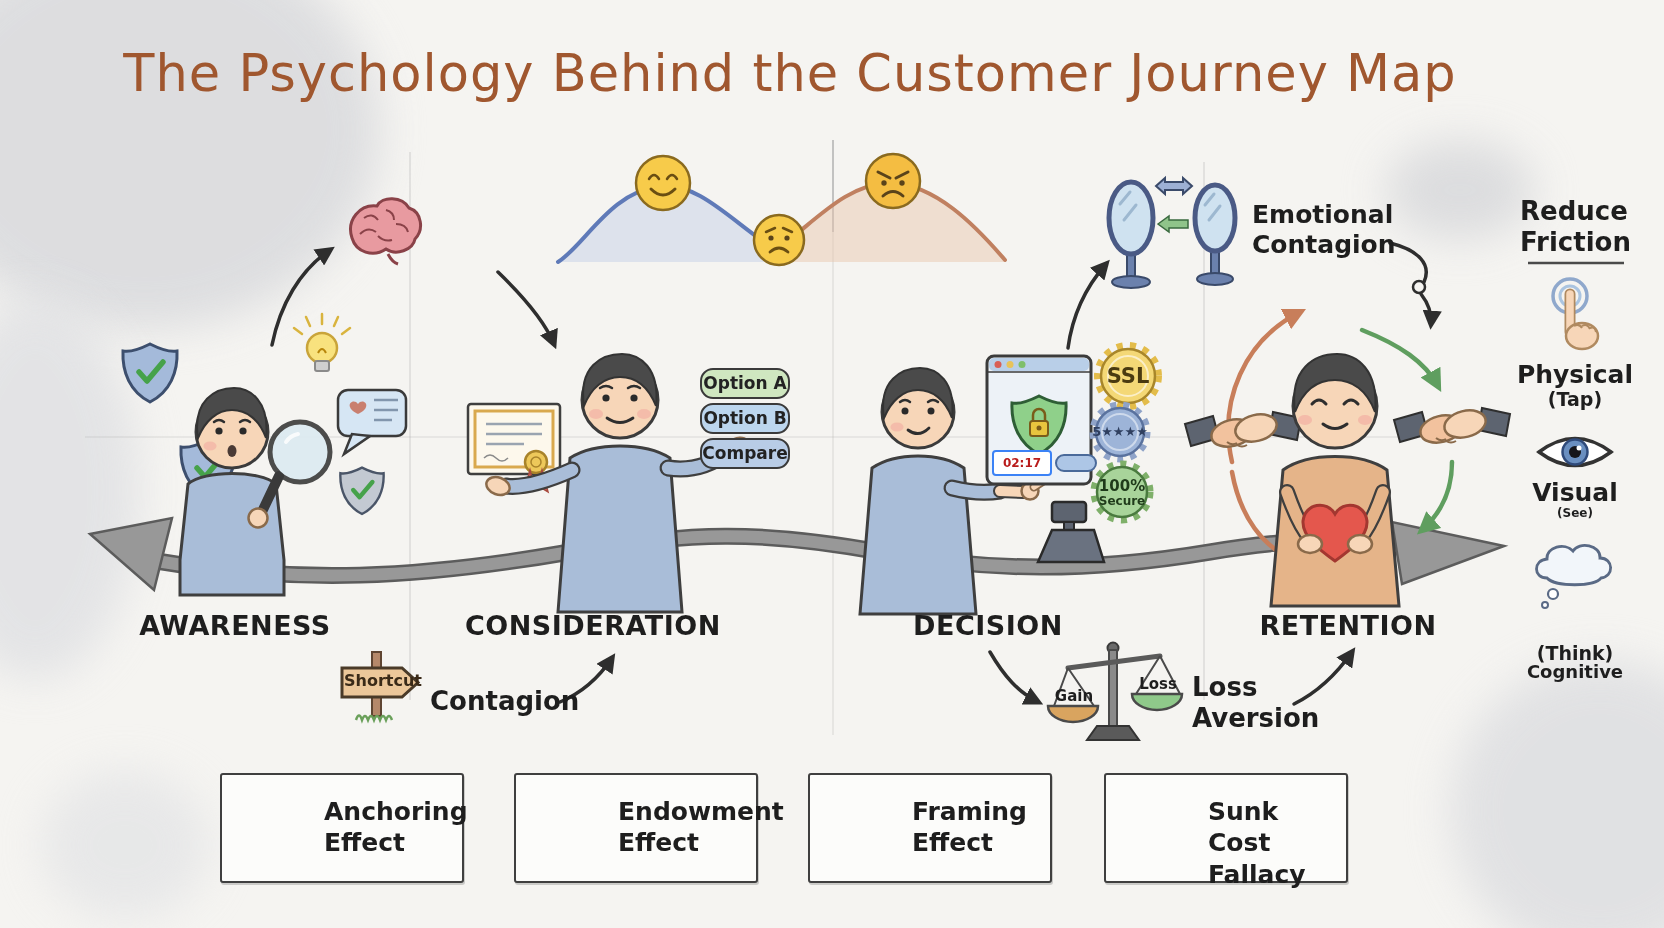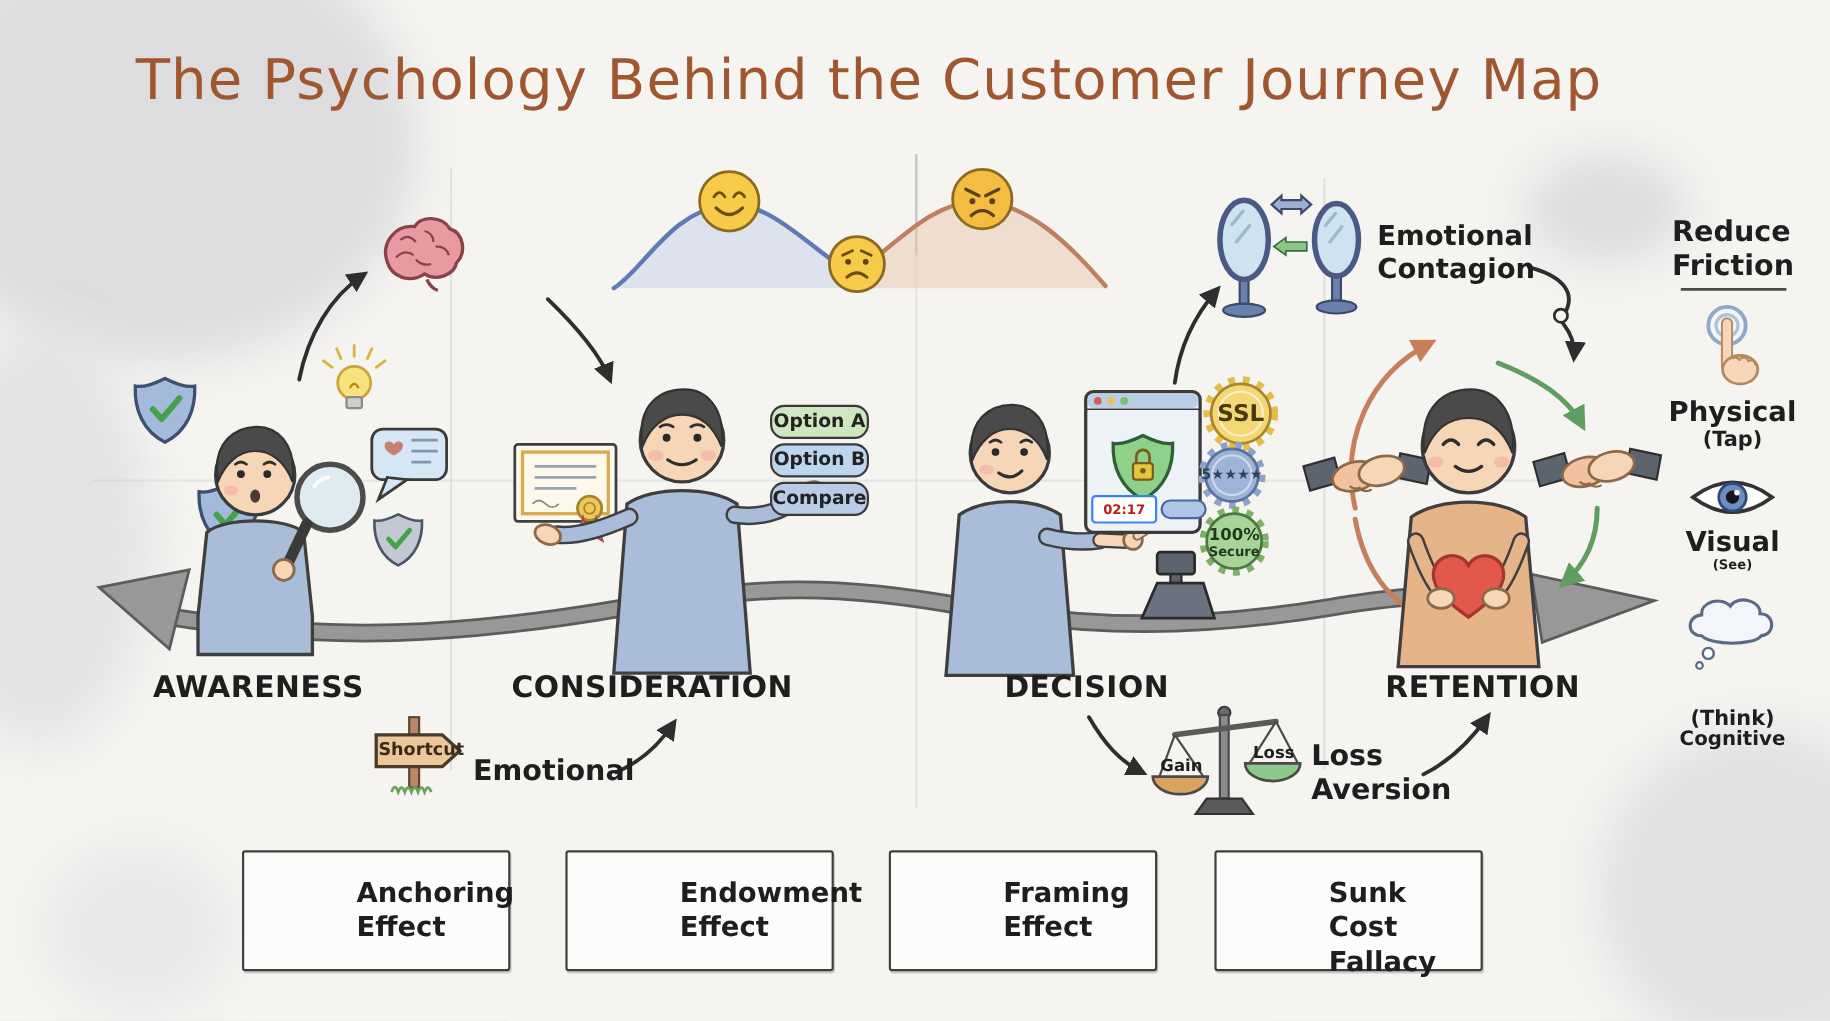--- a/index.html
+++ b/index.html
@@ -370,21 +370,21 @@
   <div class="opt" style="left:700px;top:403px;background:#bcd6ee;">Option B</div>
   <div class="opt" style="left:700px;top:438px;background:#b8cce6;">Compare</div>
 
   <div id="timer" class="lbl" style="font-weight:bold;">02:17</div>
   <div class="lbl ctr" style="left:1100px;top:364px;width:56px;font-size:21px;color:#4a3a10;">SSL</div>
   <div class="lbl ctr" style="left:1088px;top:424px;width:64px;font-size:13px;color:#2f3f5f;">5★★★★</div>
   <div class="lbl ctr" style="left:1092px;top:478px;width:60px;font-size:15px;color:#1f3a1a;">100%</div>
   <div class="lbl ctr" style="left:1092px;top:494px;width:60px;font-size:12px;color:#1f3a1a;">Secure</div>
 
   <div class="lbl ctr" style="left:344px;top:672px;width:60px;font-size:16px;color:#3a2a18;">Shortcut</div>
-  <div class="lbl" style="left:430px;top:686px;width:160px;font-size:26px;">Emotional</div>
+  <div class="lbl" style="left:430px;top:686px;width:160px;font-size:26px;">Contagion</div>
 
   <div class="lbl ctr" style="left:1050px;top:688px;width:48px;font-size:15px;">Gain</div>
   <div class="lbl ctr" style="left:1134px;top:676px;width:48px;font-size:15px;">Loss</div>
   <div class="lbl" style="left:1192px;top:672px;width:120px;font-size:26px;">Loss Aversion</div>
 
   <div class="lbl fric" style="top:196px;font-size:26px;left:1520px;width:110px;text-align:left;">Reduce Friction</div>
   <div class="lbl fric" style="top:360px;font-size:25px;">Physical</div>
   <div class="lbl fric" style="top:388px;font-size:19px;">(Tap)</div>
   <div class="lbl fric" style="top:478px;font-size:25px;">Visual</div>
   <div class="lbl fric" style="top:506px;font-size:12px;">(See)</div>

